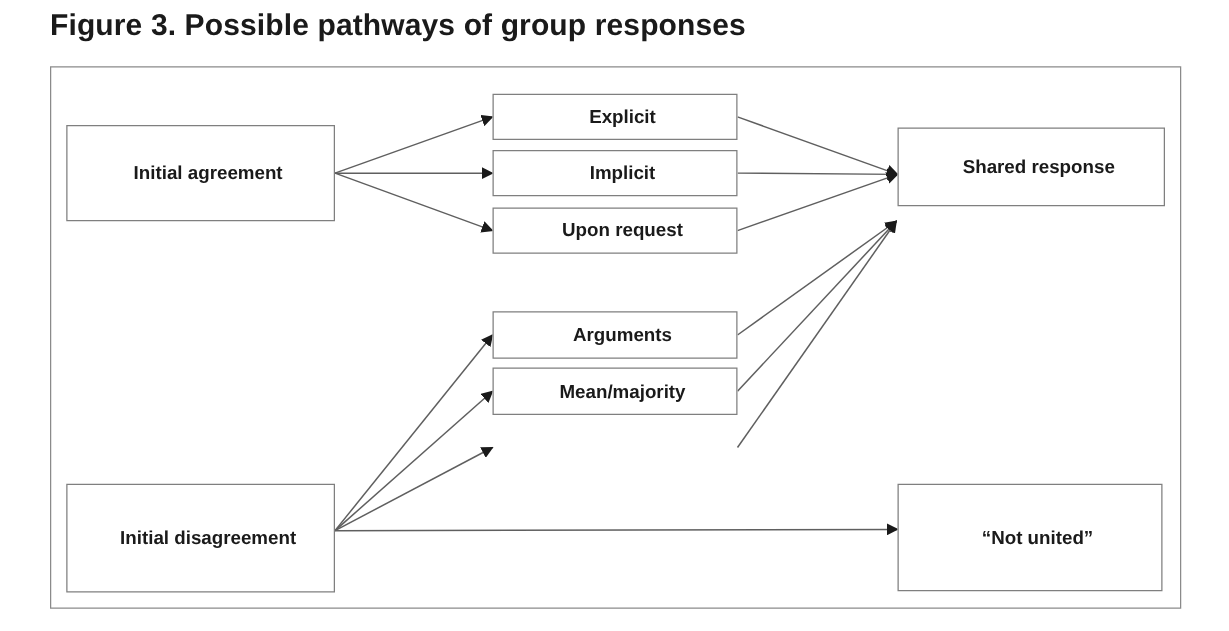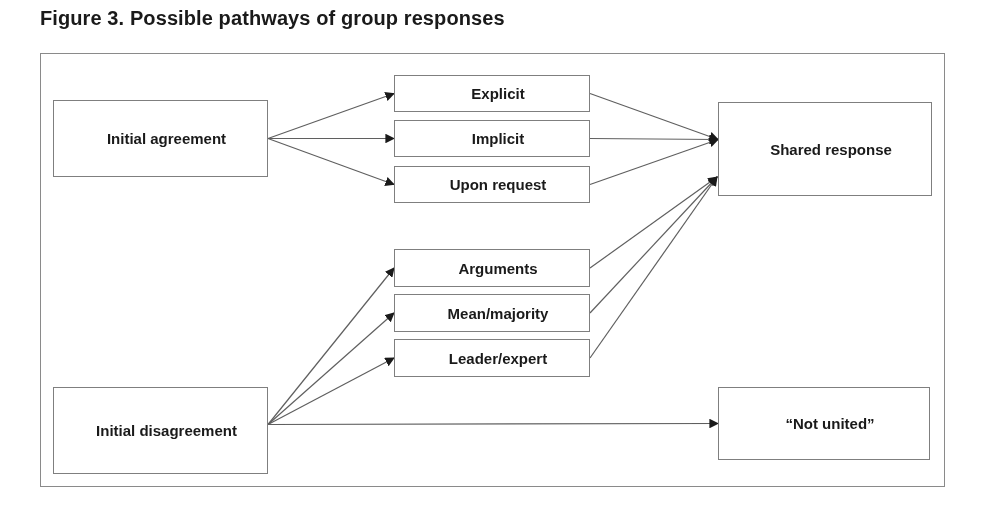--- a/index.html
+++ b/index.html
@@ -5,21 +5,21 @@
   html,body{margin:0;padding:0;background:#ffffff;}
   #page{
     position:relative;
     width:983px;height:505px;
     background:#ffffff;
     font-family:"Liberation Sans", sans-serif;
     overflow:hidden;
   }
   #figure-title{
     position:absolute;left:40px;top:7px;
-    font-size:20px;color:#1a1a1a;letter-spacing:0.1px;
+    font-size:24px;color:#1a1a1a;letter-spacing:0.1px;
     white-space:nowrap;
   }
   #figure-title .t-prefix{font-weight:700;}
   #figure-title .t-rest{font-weight:600;}
   #outer-frame{
     position:absolute;left:40px;top:53px;width:905px;height:434px;
     border:1.5px solid #8a8a8a;
     box-sizing:border-box;
     background:#ffffff;
   }
@@ -68,20 +68,19 @@
       <line x1="590" y1="268" x2="717" y2="177" stroke="#5f5f5f" stroke-width="1.2" marker-end="url(#arrow)"></line>
       <line x1="590" y1="313" x2="717" y2="177" stroke="#5f5f5f" stroke-width="1.2" marker-end="url(#arrow)"></line>
       <line x1="590" y1="358" x2="717" y2="177" stroke="#5f5f5f" stroke-width="1.2" marker-end="url(#arrow)"></line>
       <line x1="268" y1="424.5" x2="718" y2="423.5" stroke="#5f5f5f" stroke-width="1.2" marker-end="url(#arrow)"></line>
     </svg>
 
   <div class="node" style="left: 53px; top: 100px; width: 215px; height: 77px;">Initial agreement</div>
   <div class="node" style="left: 394px; top: 75px; width: 196px; height: 37px;">Explicit</div>
   <div class="node" style="left: 394px; top: 120px; width: 196px; height: 37px;">Implicit</div>
   <div class="node" style="left: 394px; top: 166px; width: 196px; height: 37px;">Upon request</div>
-  <div class="node" style="left: 718px; top: 102px; width: 214px; height: 94px;">Shared response</div>
+  <div class="node" style="left: 718px; top: 102px; width: 214px; height: 63px;">Shared response</div>
   <div class="node" style="left: 394px; top: 249px; width: 196px; height: 38px;">Arguments</div>
   <div class="node" style="left: 394px; top: 294px; width: 196px; height: 38px;">Mean/majority</div>
-  <div class="node" style="left: 394px; top: 339px; width: 196px; height: 38px;">Leader/expert</div>
   <div class="node" style="left: 53px; top: 387px; width: 215px; height: 87px;">Initial disagreement</div>
-  <div class="node" style="left: 718px; top: 387px; width: 212px; height: 73px;">“Not united”</div>
+  <div class="node" style="left: 718px; top: 387px; width: 212px; height: 86px;">“Not united”</div>
 
 </div>
 
 </body></html>

